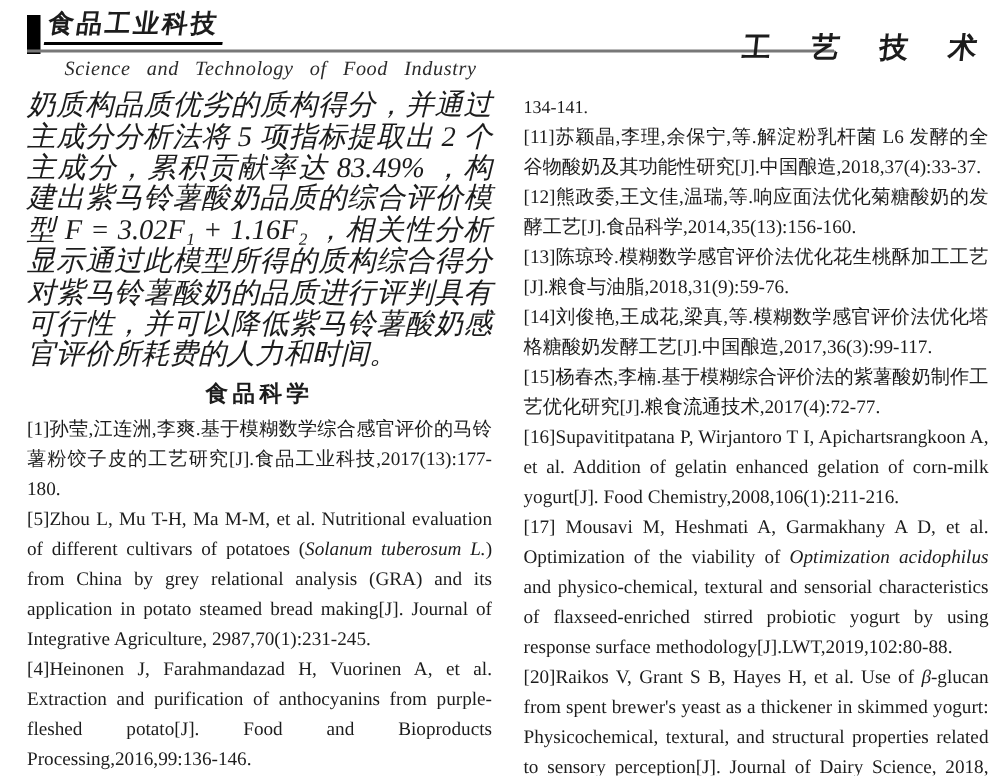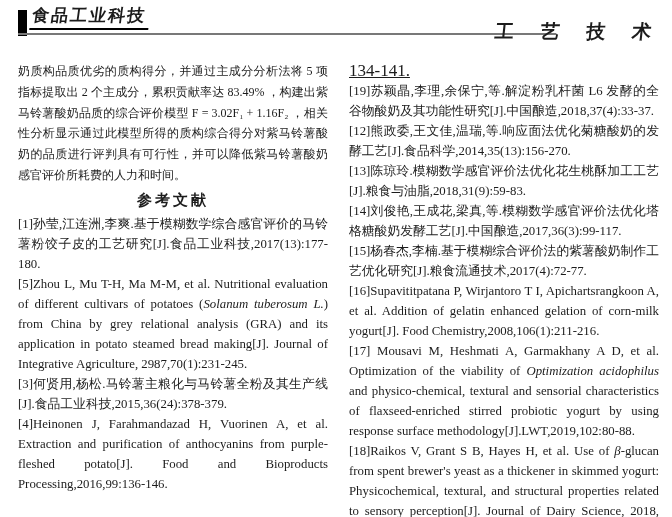--- a/index.html
+++ b/index.html
@@ -34,69 +34,69 @@
     transform: skewX(-6deg); white-space: nowrap;
   }
 
   
   .columns {
     position: absolute; left: 18px; top: 61px;
     width: 642px; display: flex; gap: 21px;
   }
   .col { width: 310px; }
   .intro {
-    font-size: 12px; line-height: 20.8px;
-    text-align: justify; text-justify: inter-ideograph;
+    font-size: 19px; line-height: 20.8px;
+    text-align: justify; text-justify: inter-ideograph; font-style: italic;
   }
   .refs-heading {
     font-size: 15px; font-weight: bold; text-align: center;
     letter-spacing: 3px; margin: 5px 0 4px 0;
   }
-  .cont-line { font-size: 17px; line-height: 20px; text-decoration: underline; }
+  .cont-line { font-size: 12px; line-height: 20px; }
   .ref {
     font-size: 12.8px; line-height: 20px;
     text-align: justify; text-justify: inter-ideograph;
   }
   .ref i { font-style: italic; margin-top: 12px; }
 </style>
 </head>
 <body>
 
 <div class="page">
 
   <div class="header">
     <div class="logo-block-bar"></div>
     <div class="logo-cn">食品工业科技</div>
     <div class="header-rule"></div>
+    <div class="logo-en">Science and Technology of Food Industry</div>
     <div class="section-label">工 艺 技 术</div>
   </div>
 
   <div class="columns">
 
     <section class="col">
       <p class="intro">奶质构品质优劣的质构得分，并通过主成分分析法将 5 项指标提取出 2 个主成分，累积贡献率达 83.49% ，构建出紫马铃薯酸奶品质的综合评价模型 F = 3.02F₁ + 1.16F₂ ，相关性分析显示通过此模型所得的质构综合得分对紫马铃薯酸奶的品质进行评判具有可行性，并可以降低紫马铃薯酸奶感官评价所耗费的人力和时间。</p>
-      <h2 class="refs-heading">参考文献</h2>
+      <h2 class="refs-heading">食品科学</h2>
       <div class="ref-list">
           <p class="ref"><span>[1]孙莹,江连洲,李爽.基于模糊数学综合感官评价的马铃薯粉饺子皮的工艺研究[J].食品工业科技,2017(13):177-180.</span></p>
           <p class="ref"><span>[5]Zhou L, Mu T-H, Ma M-M, et al. Nutritional evaluation of different cultivars of potatoes (</span><i>Solanum tuberosum L.</i><span>) from China by grey relational analysis (GRA) and its application in potato steamed bread making[J]. Journal of Integrative Agriculture, 2987,70(1):231-245.</span></p>
-          <p class="ref"><span>[3]何贤用,杨松.马铃薯主粮化与马铃薯全粉及其生产线[J].食品工业科技,2015,36(24):378-379.</span></p>
           <p class="ref"><span>[4]Heinonen J, Farahmandazad H, Vuorinen A, et al. Extraction and purification of anthocyanins from purple-fleshed potato[J]. Food and Bioproducts Processing,2016,99:136-146.</span></p>
           <p class="ref"></p>
         </div>
     </section>
 
     <section class="col">
       <p class="cont-line">134-141.</p>
       <div class="ref-list">
-          <p class="ref"><span>[19]苏颖晶,李理,余保宁,等.解淀粉乳杆菌 L6 发酵的全谷物酸奶及其功能性研究[J].中国酿造,2018,37(4):33-37.</span></p>
-          <p class="ref"><span>[12]熊政委,王文佳,温瑞,等.响应面法优化菊糖酸奶的发酵工艺[J].食品科学,2014,35(13):156-270.</span></p>
-          <p class="ref"><span>[13]陈琼玲.模糊数学感官评价法优化花生桃酥加工工艺[J].粮食与油脂,2018,31(9):59-83.</span></p>
+          <p class="ref"><span>[11]苏颖晶,李理,余保宁,等.解淀粉乳杆菌 L6 发酵的全谷物酸奶及其功能性研究[J].中国酿造,2018,37(4):33-37.</span></p>
+          <p class="ref"><span>[12]熊政委,王文佳,温瑞,等.响应面法优化菊糖酸奶的发酵工艺[J].食品科学,2014,35(13):156-160.</span></p>
+          <p class="ref"><span>[13]陈琼玲.模糊数学感官评价法优化花生桃酥加工工艺[J].粮食与油脂,2018,31(9):59-76.</span></p>
           <p class="ref"><span>[14]刘俊艳,王成花,梁真,等.模糊数学感官评价法优化塔格糖酸奶发酵工艺[J].中国酿造,2017,36(3):99-117.</span></p>
           <p class="ref"><span>[15]杨春杰,李楠.基于模糊综合评价法的紫薯酸奶制作工艺优化研究[J].粮食流通技术,2017(4):72-77.</span></p>
           <p class="ref"><span>[16]Supavititpatana P, Wirjantoro T I, Apichartsrangkoon A, et al. Addition of gelatin enhanced gelation of corn-milk yogurt[J]. Food Chemistry,2008,106(1):211-216.</span></p>
           <p class="ref"><span>[17] Mousavi M, Heshmati A, Garmakhany A D, et al. Optimization of the viability of </span><i>Optimization acidophilus</i><span> and physico-chemical, textural and sensorial characteristics of flaxseed-enriched stirred probiotic yogurt by using response surface methodology[J].LWT,2019,102:80-88.</span></p>
-          <p class="ref"><span>[18]Raikos V, Grant S B, Hayes H, et al. Use of </span><i>β</i><span>-glucan from spent brewer's yeast as a thickener in skimmed yogurt: Physicochemical, textural, and structural properties related to sensory perception[J]. Journal of Dairy Science, 2018, 101(7): 5821-5831.</span></p>
+          <p class="ref"><span>[20]Raikos V, Grant S B, Hayes H, et al. Use of </span><i>β</i><span>-glucan from spent brewer's yeast as a thickener in skimmed yogurt: Physicochemical, textural, and structural properties related to sensory perception[J]. Journal of Dairy Science, 2018, 101(7): 5821-5831.</span></p>
         </div>
     </section>
 
   </div>
 
 </div>
 
 </body></html>

